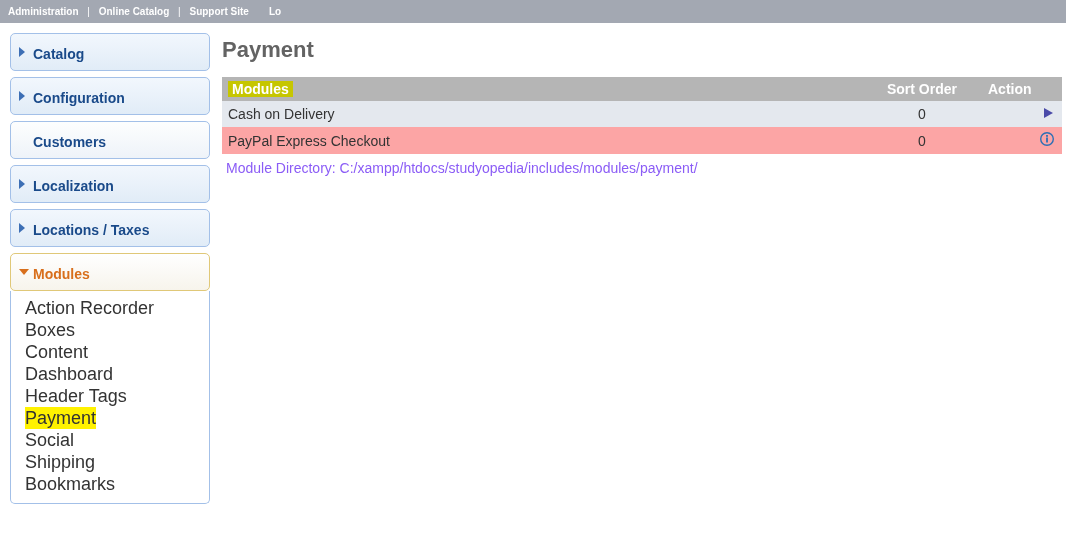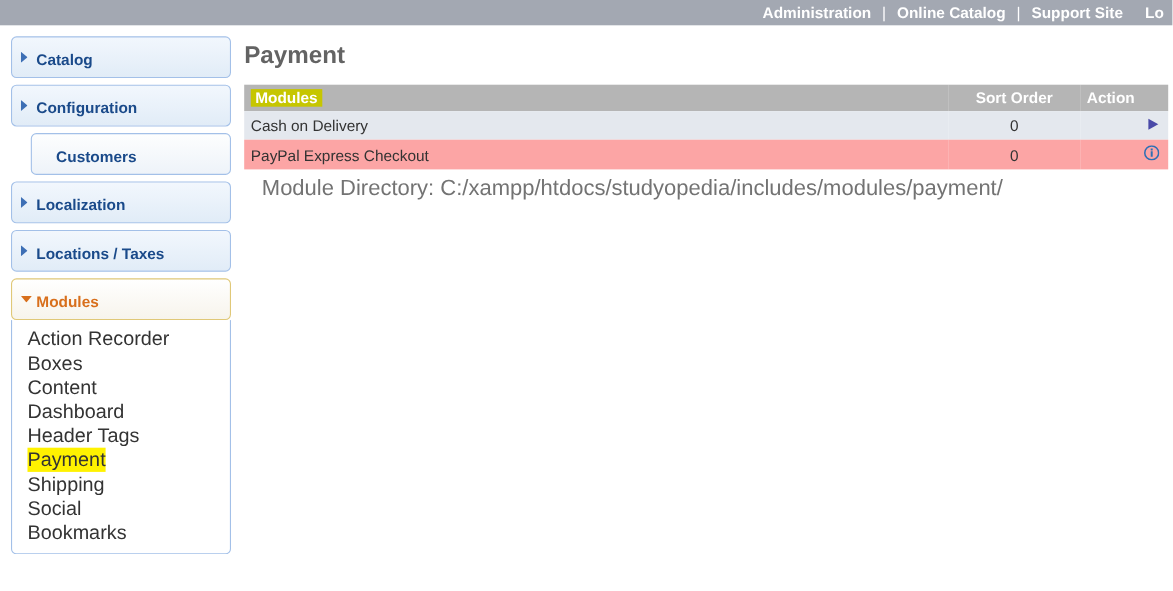--- a/index.html
+++ b/index.html
@@ -9,26 +9,26 @@
     color: #333;
     background: #fff;
     width: 1066px;
   }
   .topbar {
     background: #a3a8b2;
     color: #fff;
     height: 23px;
     line-height: 23px;
     padding: 0 8px;
-    font-size: 14px;
+    font-size: 10px;
     font-weight: bold;
     white-space: nowrap;
     overflow: hidden;
     display: flex;
-    justify-content: flex-end;
+    justify-content: flex-start;
   }
   .topbar-left span { cursor: pointer; }
   .topbar .sep { padding: 0 6px; color: #fff; font-weight: normal; }
   .topbar-right { padding-right: 0; margin-left: 20px; }
 
   .container { display: flex; padding: 10px 4px 0 10px; }
   .sidebar { width: 200px; flex: 0 0 200px; }
   .content { flex: 1; padding-left: 12px; }
 
   .side-item {
@@ -52,21 +52,20 @@
     position: absolute;
     left: 8px; top: 50%;
     transform: translateY(-50%);
   }
   .arrow-right svg { width: 6px; height: 10px; display:block; fill:#3d6fb5; }
   .arrow-down svg  { width: 10px; height: 6px; display:block; fill:#d86f1c; }
   .side-item.customers {
     background: linear-gradient(#fdfefe, #eef3f9);
     padding-left: 22px;
     font-weight: bold;
-    margin-left: 18px;
   }
 
   .submenu {
     border: 1px solid #a3c0e8;
     border-top: none;
     border-radius: 0 0 5px 5px;
     margin-top: -6px;
     margin-bottom: 6px;
     padding: 6px 6px 8px 14px;
     background: #fff;
@@ -112,24 +111,23 @@
   table.modules tbody tr td {
     padding: 5px 6px;
     font-size: 14px;
   }
   table.modules tbody tr.r0 { background: #e4e8ee; }
   table.modules tbody tr.r1 { background: #fca5a5; }
   table.modules tbody td.sort { text-align: center; }
   table.modules tbody td.action { text-align: right; padding-right: 8px; }
 
   .module-dir {
-    font-size: 20px;
-    color: #737373;
+    font-size: 14px;
+    color: #8b5cf6;
     padding: 6px 4px;
-    margin-left: 12px;
   }
 
   .icon-play svg { width: 12px; height: 12px; fill:#4a4aa8; display:inline-block; }
   .icon-info svg { width: 14px; height: 14px; display:inline-block; }
 </style>
 </head>
 <body>
 
 <div class="topbar">
   <div class="topbar-left">
@@ -196,22 +194,22 @@
       </span>
       <span>Modules</span>
     </div>
     <div class="submenu">
       <div class="sub-row"><span class="sub-item">Action Recorder</span></div>
       <div class="sub-row"><span class="sub-item">Boxes</span></div>
       <div class="sub-row"><span class="sub-item">Content</span></div>
       <div class="sub-row"><span class="sub-item">Dashboard</span></div>
       <div class="sub-row"><span class="sub-item">Header Tags</span></div>
       <div class="sub-row"><span class="sub-item hl">Payment</span></div>
+      <div class="sub-row"><span class="sub-item">Social</span></div>
       <div class="sub-row"><span class="sub-item">Shipping</span></div>
-      <div class="sub-row"><span class="sub-item">Social</span></div>
       <div class="sub-row"><span class="sub-item">Bookmarks</span></div>
     </div>
 
   </div>
 
   <div class="content">
     <div class="page-title">Payment</div>
 
     <table class="modules">
       <thead>

